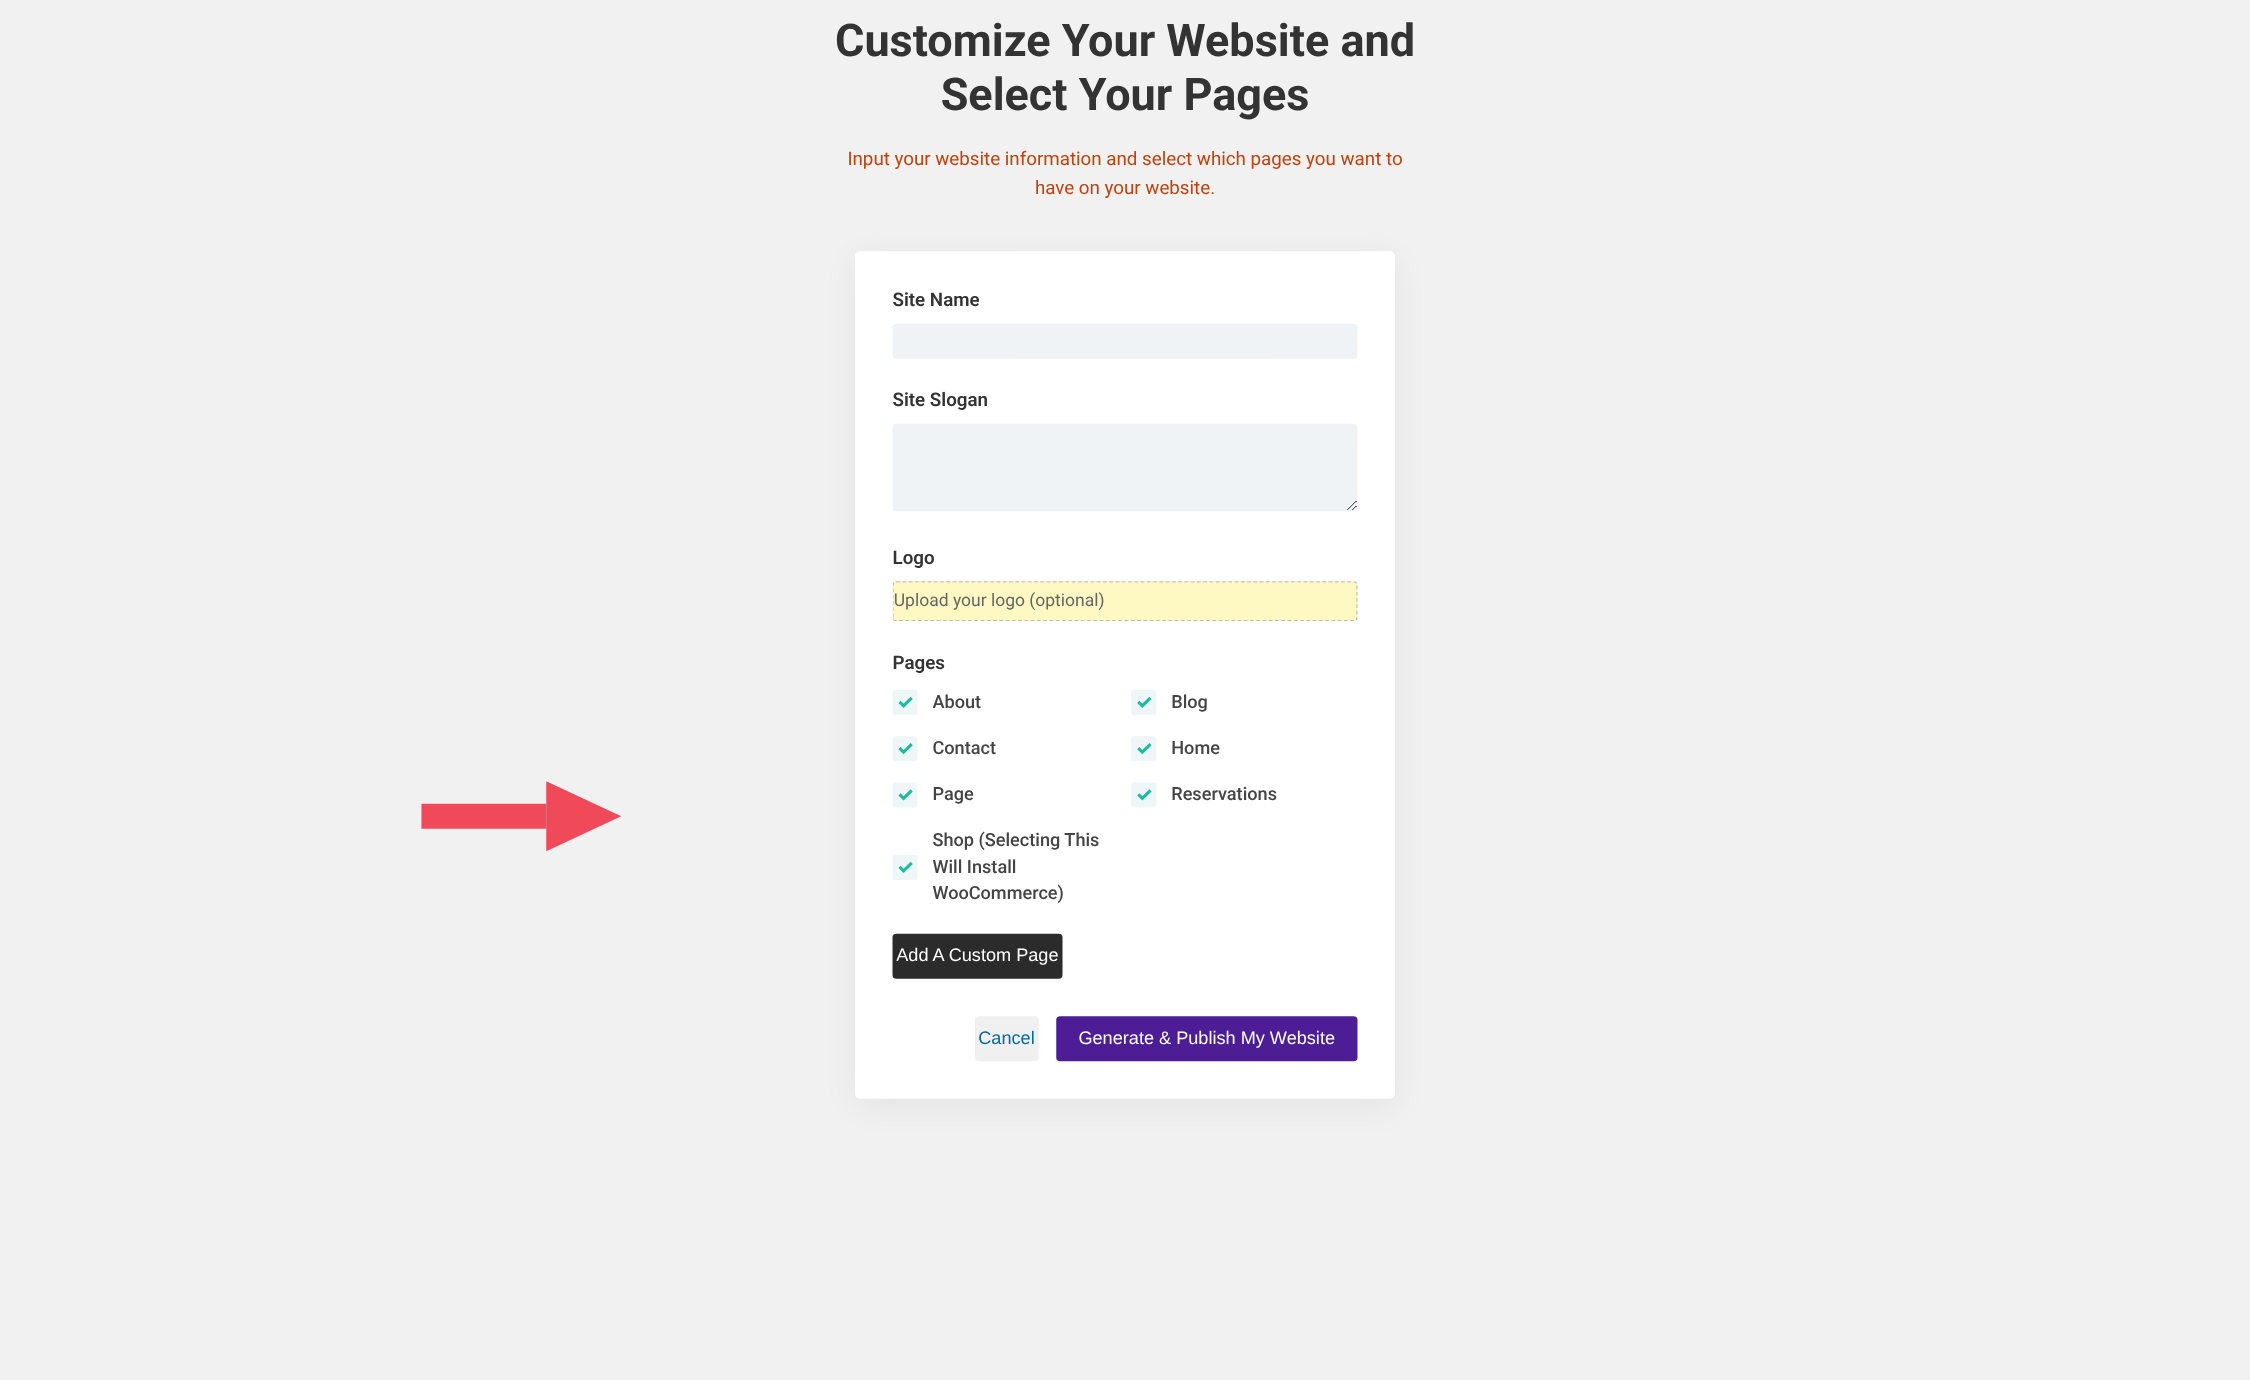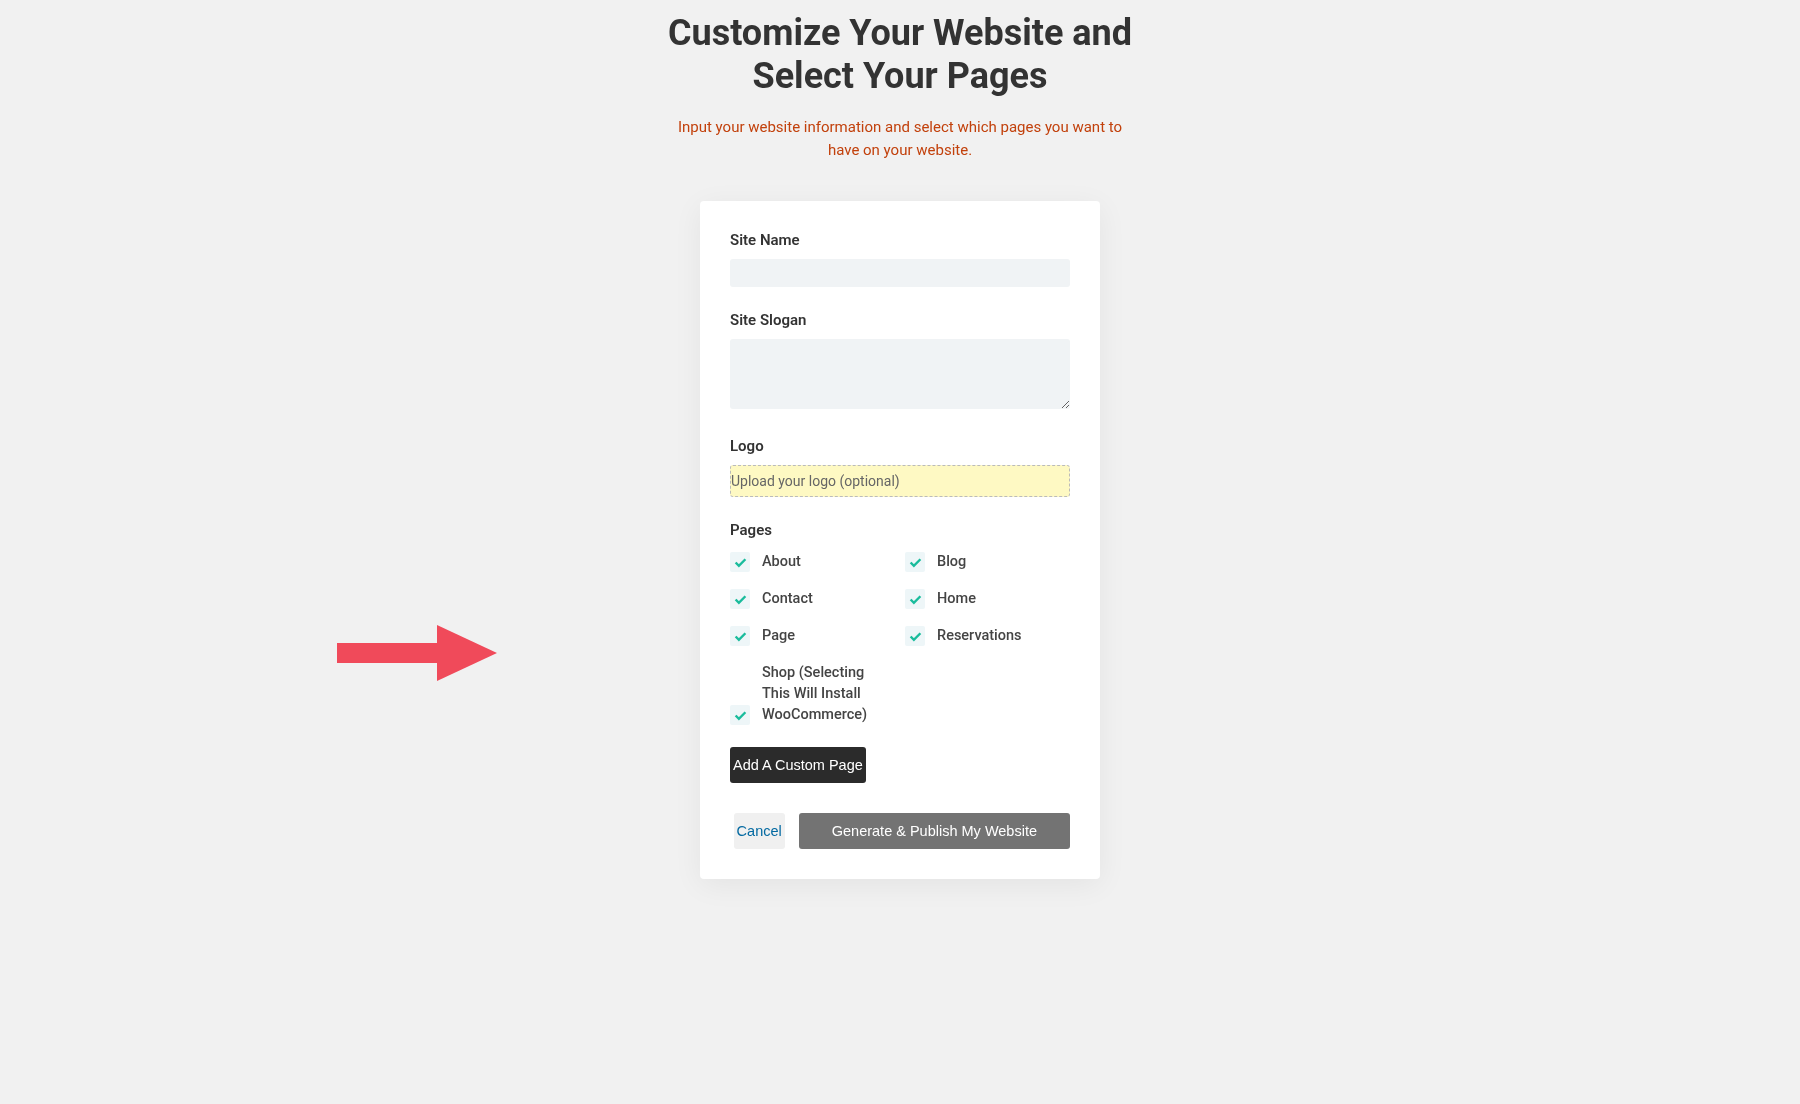--- a/index.html
+++ b/index.html
@@ -27,21 +27,21 @@
   }
   .subheading {
     text-align: center;
     font-size: 15px;
     color: #c2410c;
     max-width: 460px;
     margin: 0 auto 40px auto;
     line-height: 1.5;
   }
   .card {
-    width: 400px;
+    width: 432px;
     margin: 1px auto;
     background: #fff;
     border-radius: 4px;
     padding: 30px;
     box-shadow: 0 6px 30px rgba(0,0,0,0.06);
   }
   .field-group { margin-bottom: 24px; }
   .field-label {
     font-size: 15px;
     font-weight: 600;
@@ -81,21 +81,21 @@
   .pages-grid {
     display: grid;
     grid-template-columns: 1fr 1fr;
     column-gap: 10px;
     row-gap: 16px;
     margin-top: 12px;
     margin-bottom: 22px;
   }
   .page-item {
     display: flex;
-    align-items: flex-end;
+    align-items: center;
     gap: 12px;
   }
   .checkbox {
     width: 20px;
     height: 20px;
     background: #eef6f8;
     border-radius: 2px;
     display: flex;
     align-items: center;
     justify-content: center;
@@ -118,21 +118,21 @@
   .btn {
     border: none;
     border-radius: 3px;
     font-size: 14.5px;
     font-weight: 500;
     padding: 10px 3px;
     cursor: pointer;
   }
   .btn-dark { background: #2b2b2b; color: #fff; }
   .btn-light { background: #f0f0f0; color: #0369a1; }
-  .btn-primary { background: #737373; color: #fff; padding: 10px 33px; }
+  .btn-primary { background: #4c1d95; color: #fff; padding: 10px 18px; }
   .actions {
     display: flex;
     justify-content: flex-end;
     gap: 14px;
     margin-top: 30px;
   }
   .arrow-annotation {
     position: absolute;
     left: 337px;
     top: 625px;

